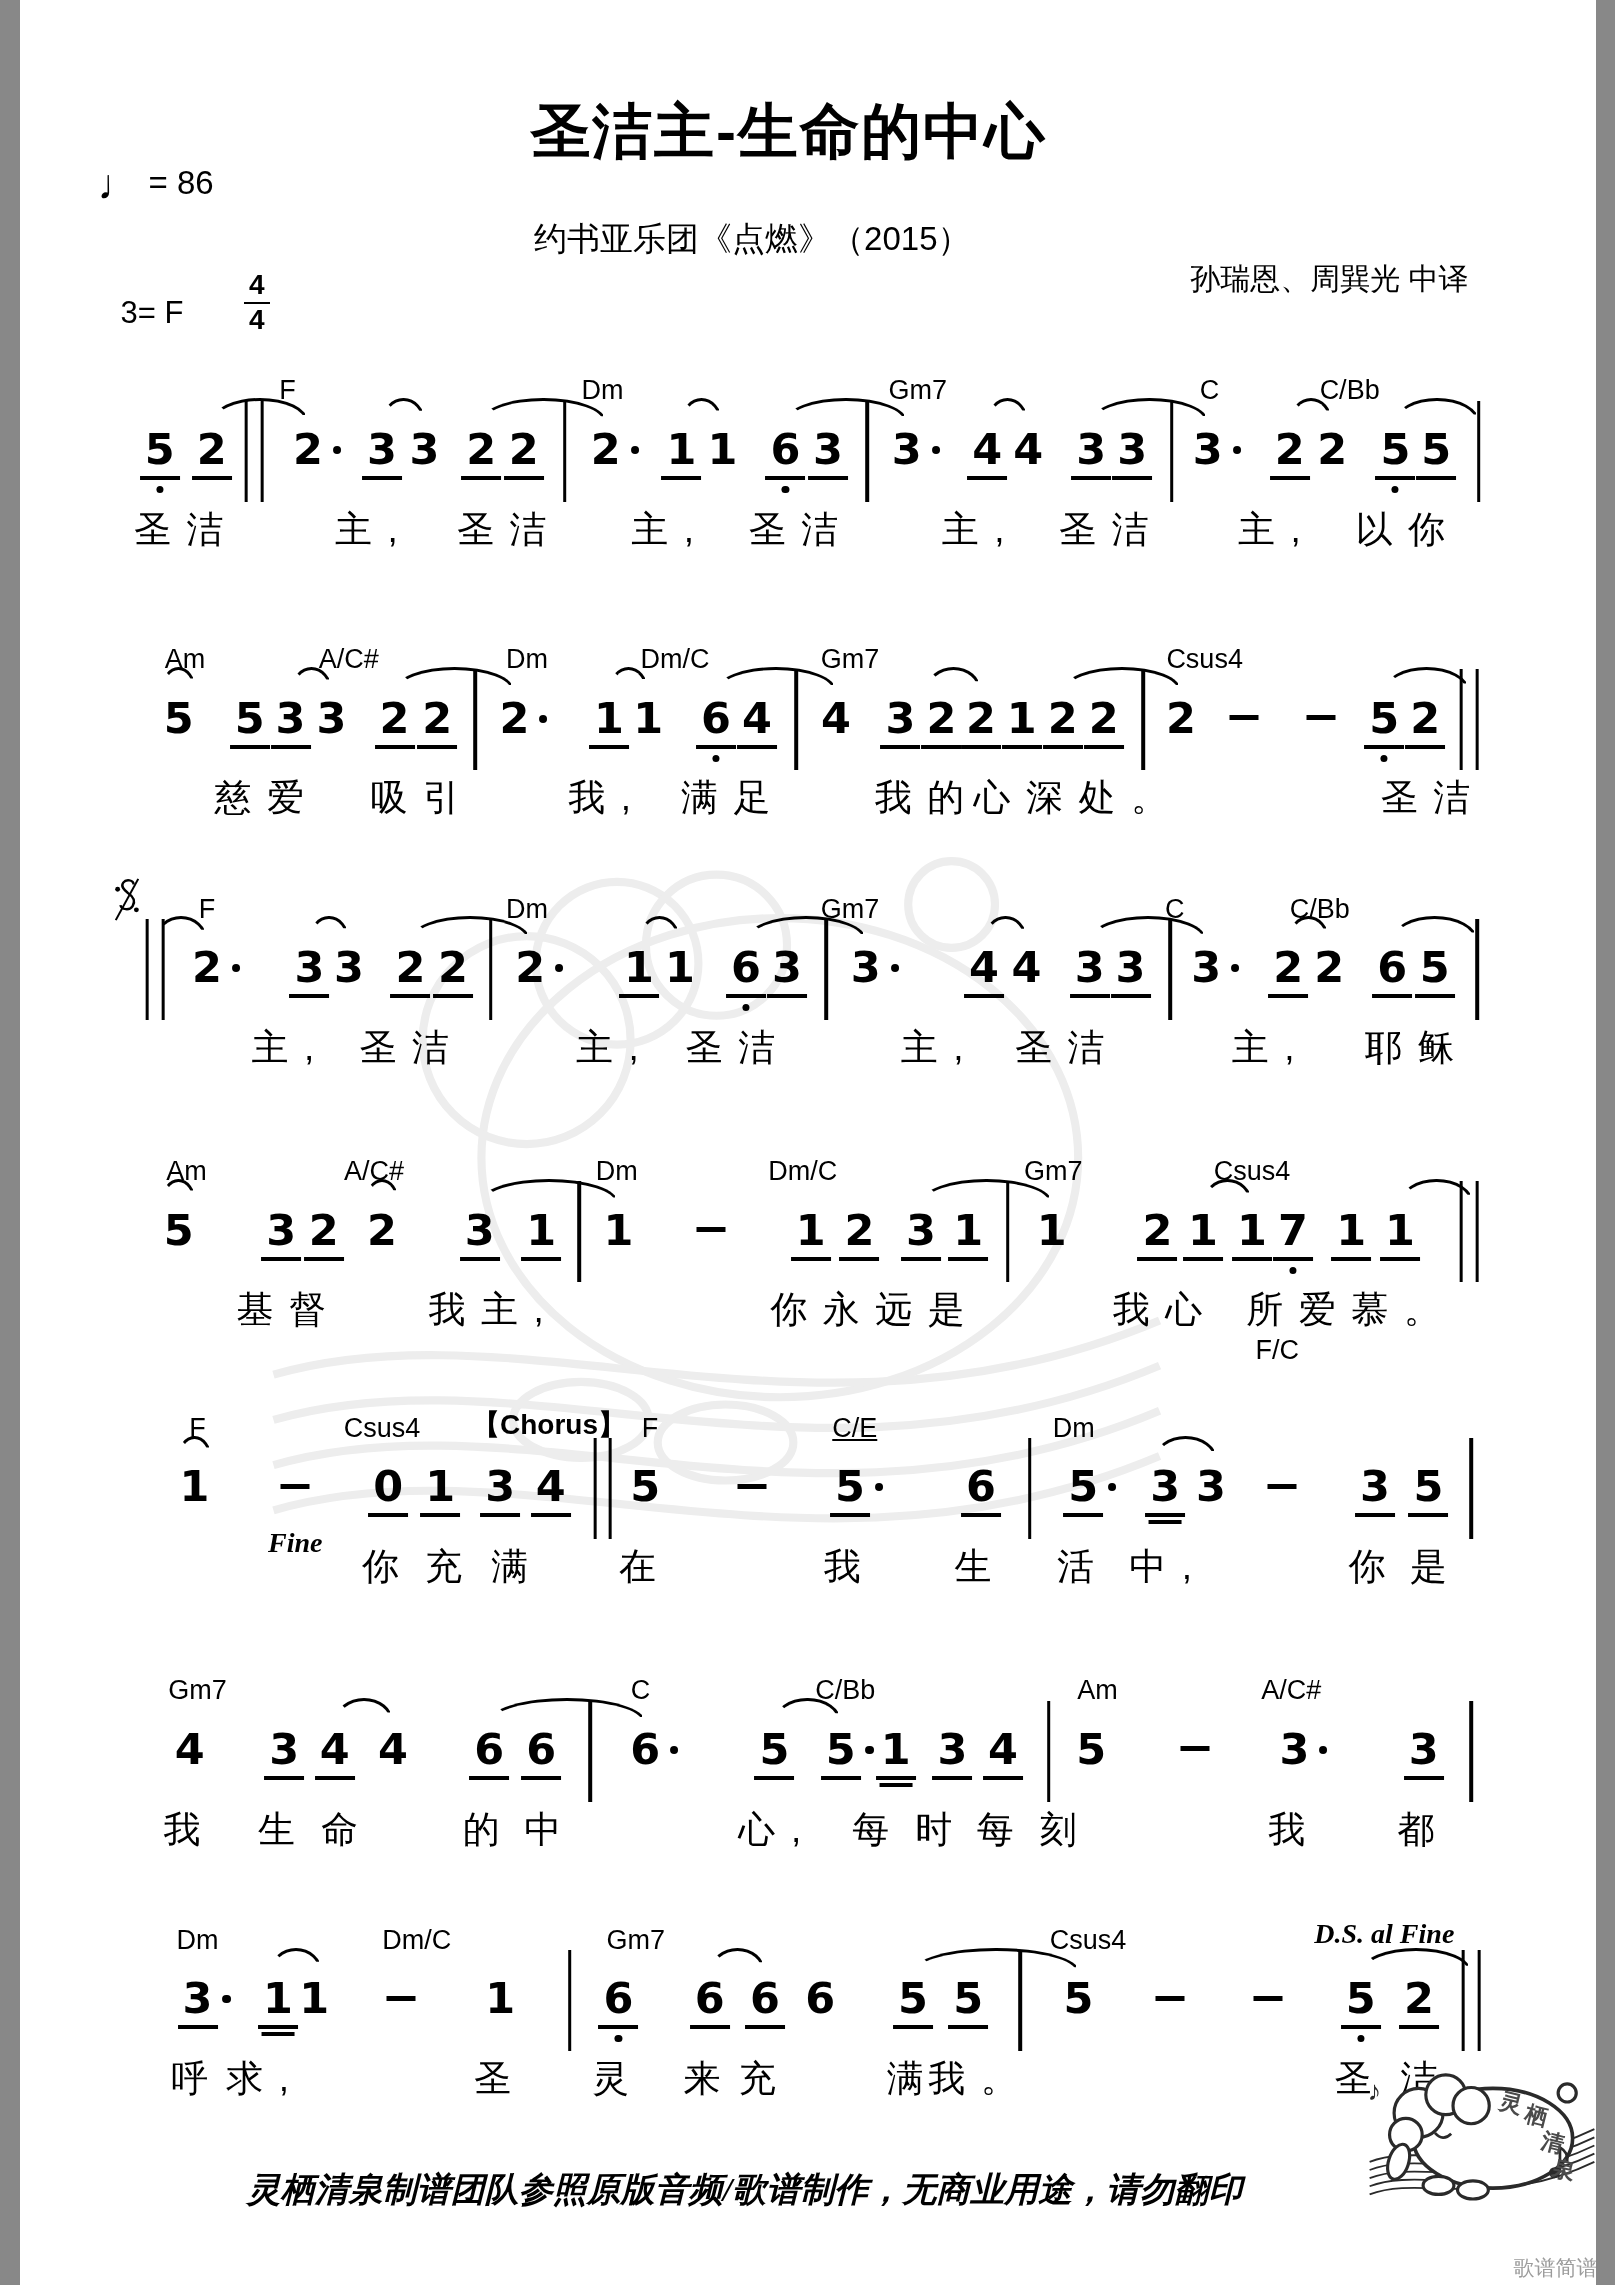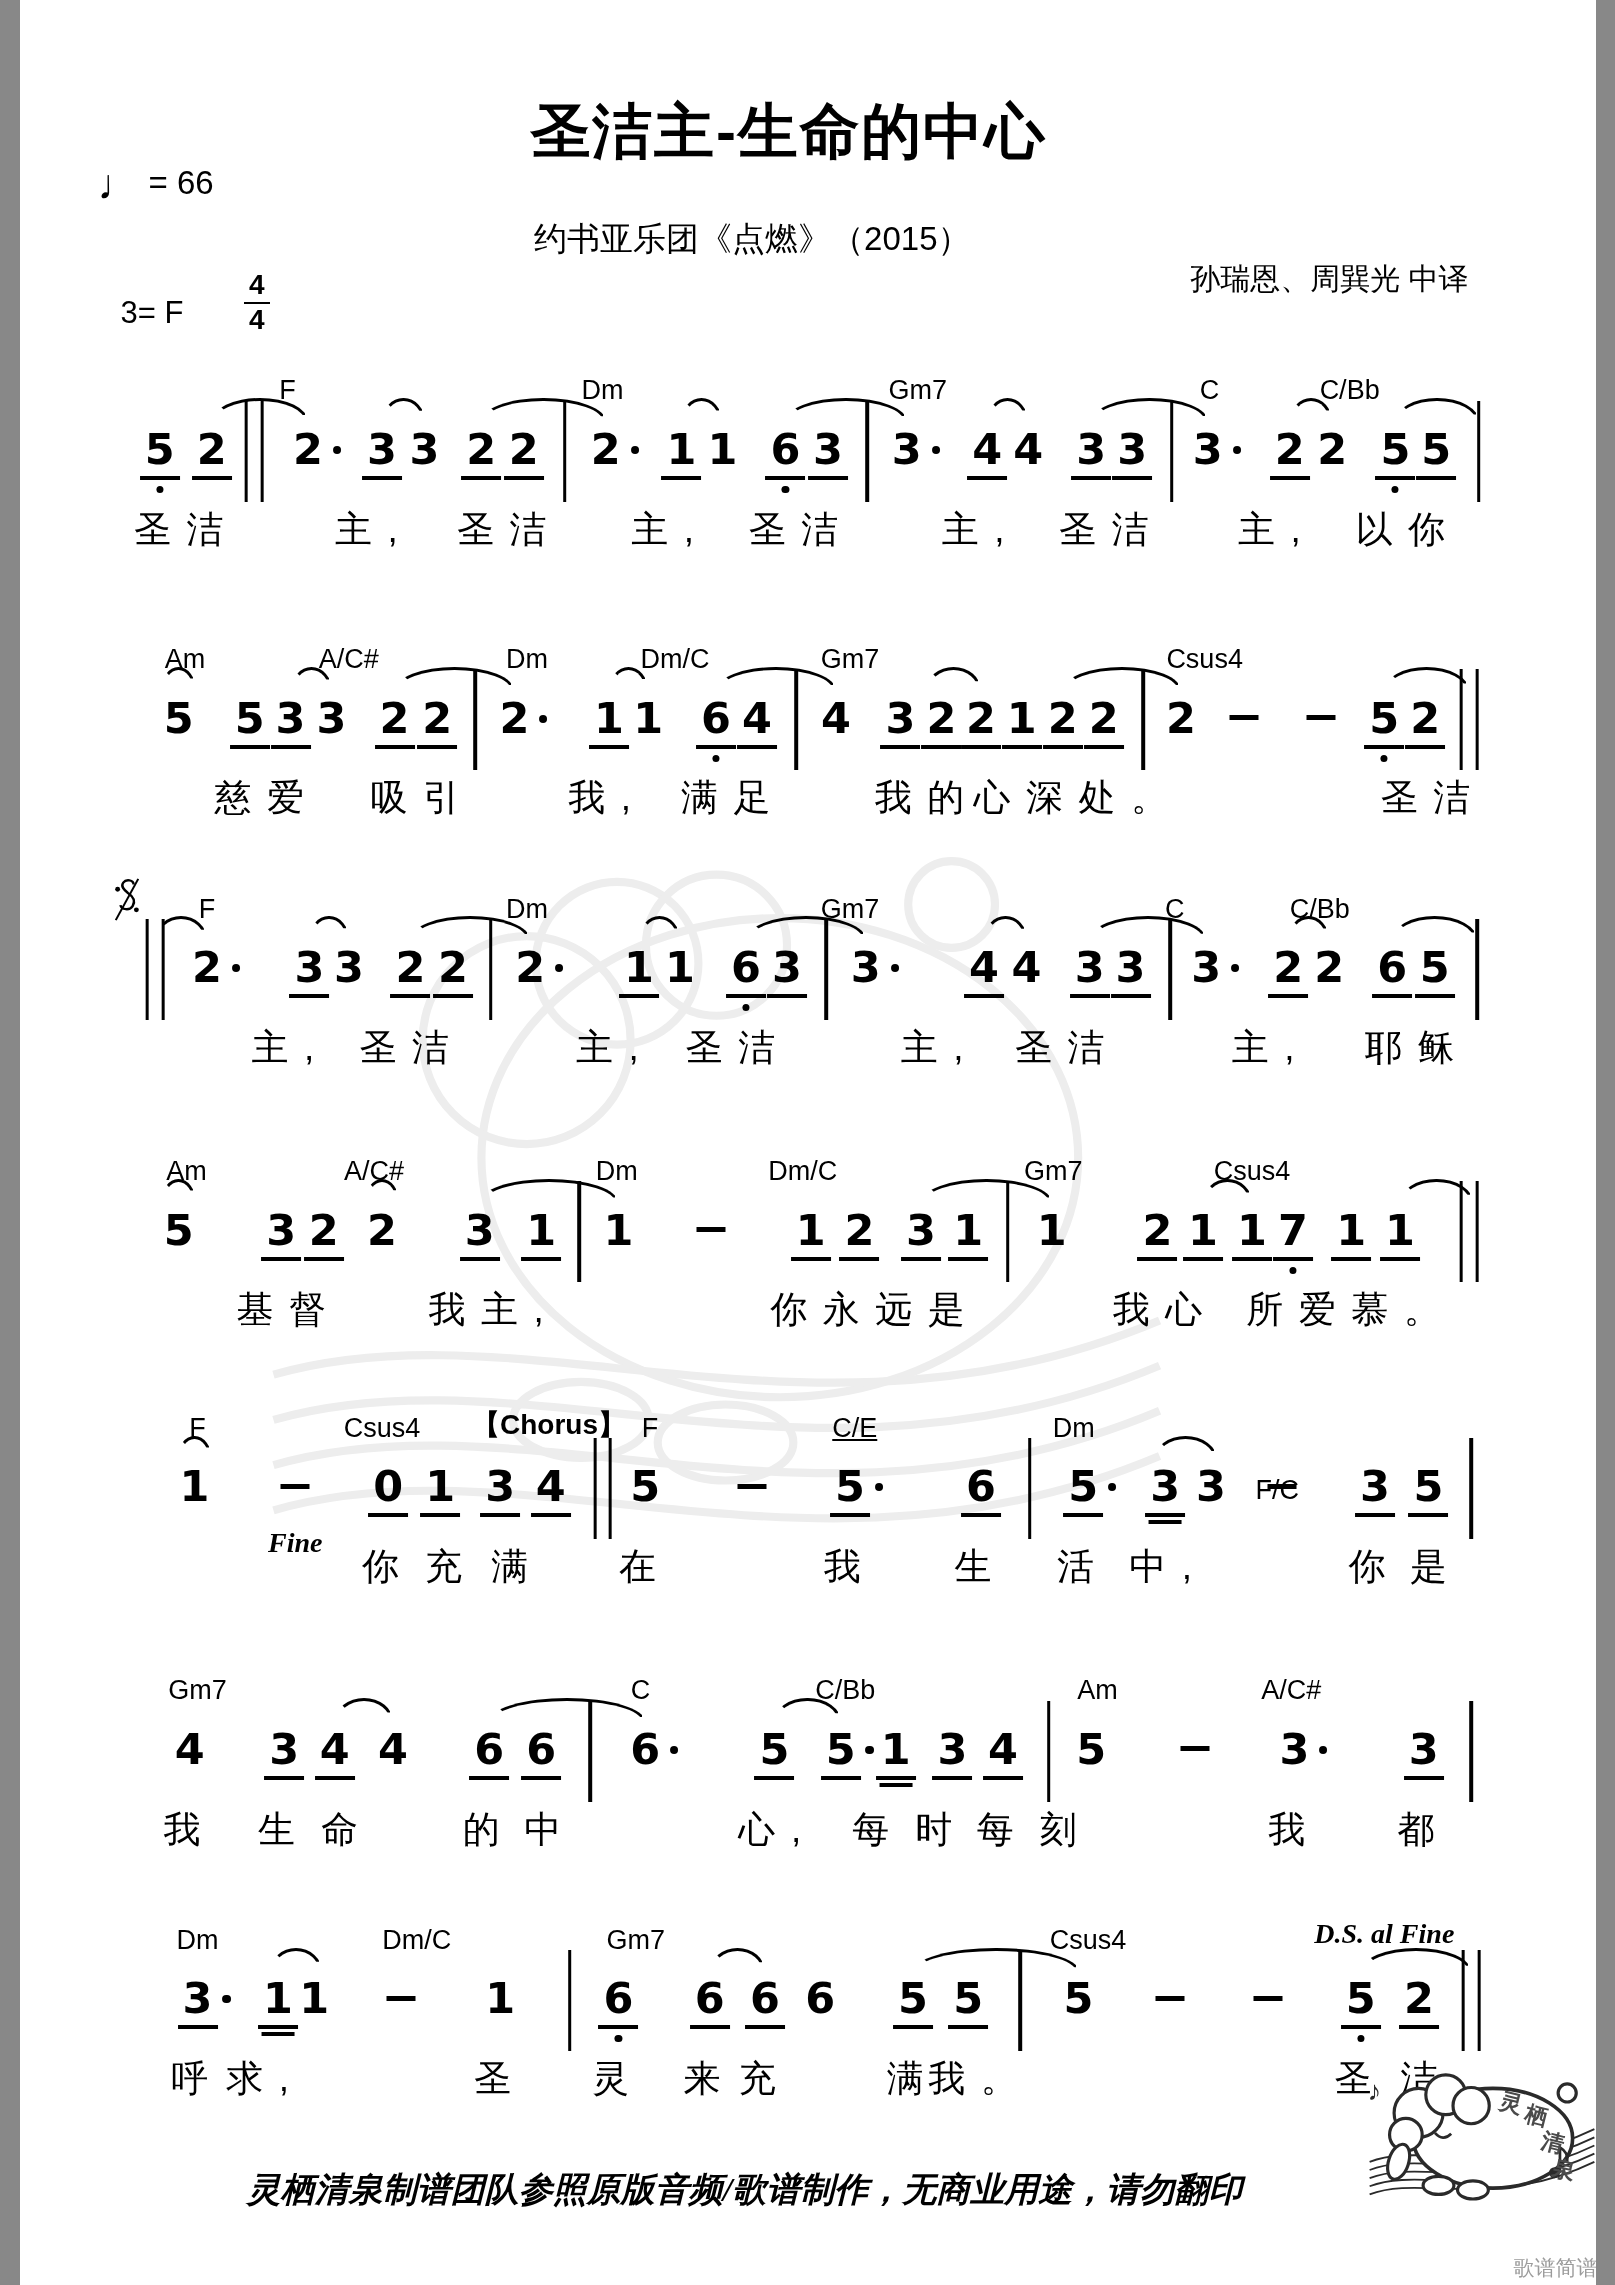--- a/index.html
+++ b/index.html
@@ -62,21 +62,21 @@
       <path d="M20,690 C300,610 620,790 1000,630"></path>
       <path d="M20,740 C300,660 620,840 1000,680"></path>
       <path d="M20,790 C300,710 620,890 1000,730"></path>
     </g>
   </svg>
 
   <div class="title">圣洁主-生命的中心</div>
   <div class="subtitle">约书亚乐团《点燃》（2015）</div>
   <div class="credit1">孙瑞恩、周巽光 中译</div>
   <div class="tempo">
-    <span class="qnote">♩</span><span>= 66</span>
+    <span class="qnote">♩</span><span>= 86</span>
   </div>
   <div class="keysig">3= F</div>
   <div class="timesig">
     <div class="num">4</div>
     <div>4</div>
   </div>
 
   <div id="score">
       <div class="">
         <div class="chord" style="left: 17%; top: 375px;">F</div>
@@ -275,21 +275,21 @@
         <div class="lyric" style="left: 54.3%; top: 1285px;">你永远是</div>
         <div class="lyric" style="left: 72.7%; top: 1285px;">我心</div>
         <div class="lyric" style="left: 84.5%; top: 1285px;">所爱慕。</div>
       </div>
       <div class="">
         <div class="chord" style="left: 11.3%; top: 1413px;">F</div>
         <div class="chord" style="left: 23%; top: 1413px;">Csus4</div>
         <div class="chord" style="left: 40%; top: 1413px;">F</div>
         <div class="chord" style="left: 53%; top: 1413px; text-decoration: underline;">C/E</div>
         <div class="chord" style="left: 66.9%; top: 1413px;">Dm</div>
-        <div class="chord" style="left: 79.8%; top: 1475px;">F/C</div>
+        <div class="chord" style="left: 79.8%; top: 1335px;">F/C</div>
         <div class="chorus" style="left: 33.6%; top: 1406px;">【Chorus】</div>
         <div class="fine" style="left: 17.5%; top: 1527px;">Fine</div>
         <div class="slur" style="left: 10%; width: 2.2%; top: 1436px;"></div>
         <div class="slur" style="left: 72%; width: 4%; top: 1436px;"></div>
         <div class="note" style="left: 11.1%; top: 1465px;"><span>1</span></div>
         <div class="dash" style="left: 17.5%; top: 1484px;"></div>
         <div class="note" style="left: 23.4%; top: 1465px;"><span>0</span><span class="u"></span></div>
         <div class="note" style="left: 26.7%; top: 1465px;"><span>1</span><span class="u"></span></div>
         <div class="note" style="left: 30.5%; top: 1465px;"><span>3</span><span class="u"></span></div>
         <div class="note" style="left: 33.7%; top: 1465px;"><span>4</span><span class="u"></span></div>

